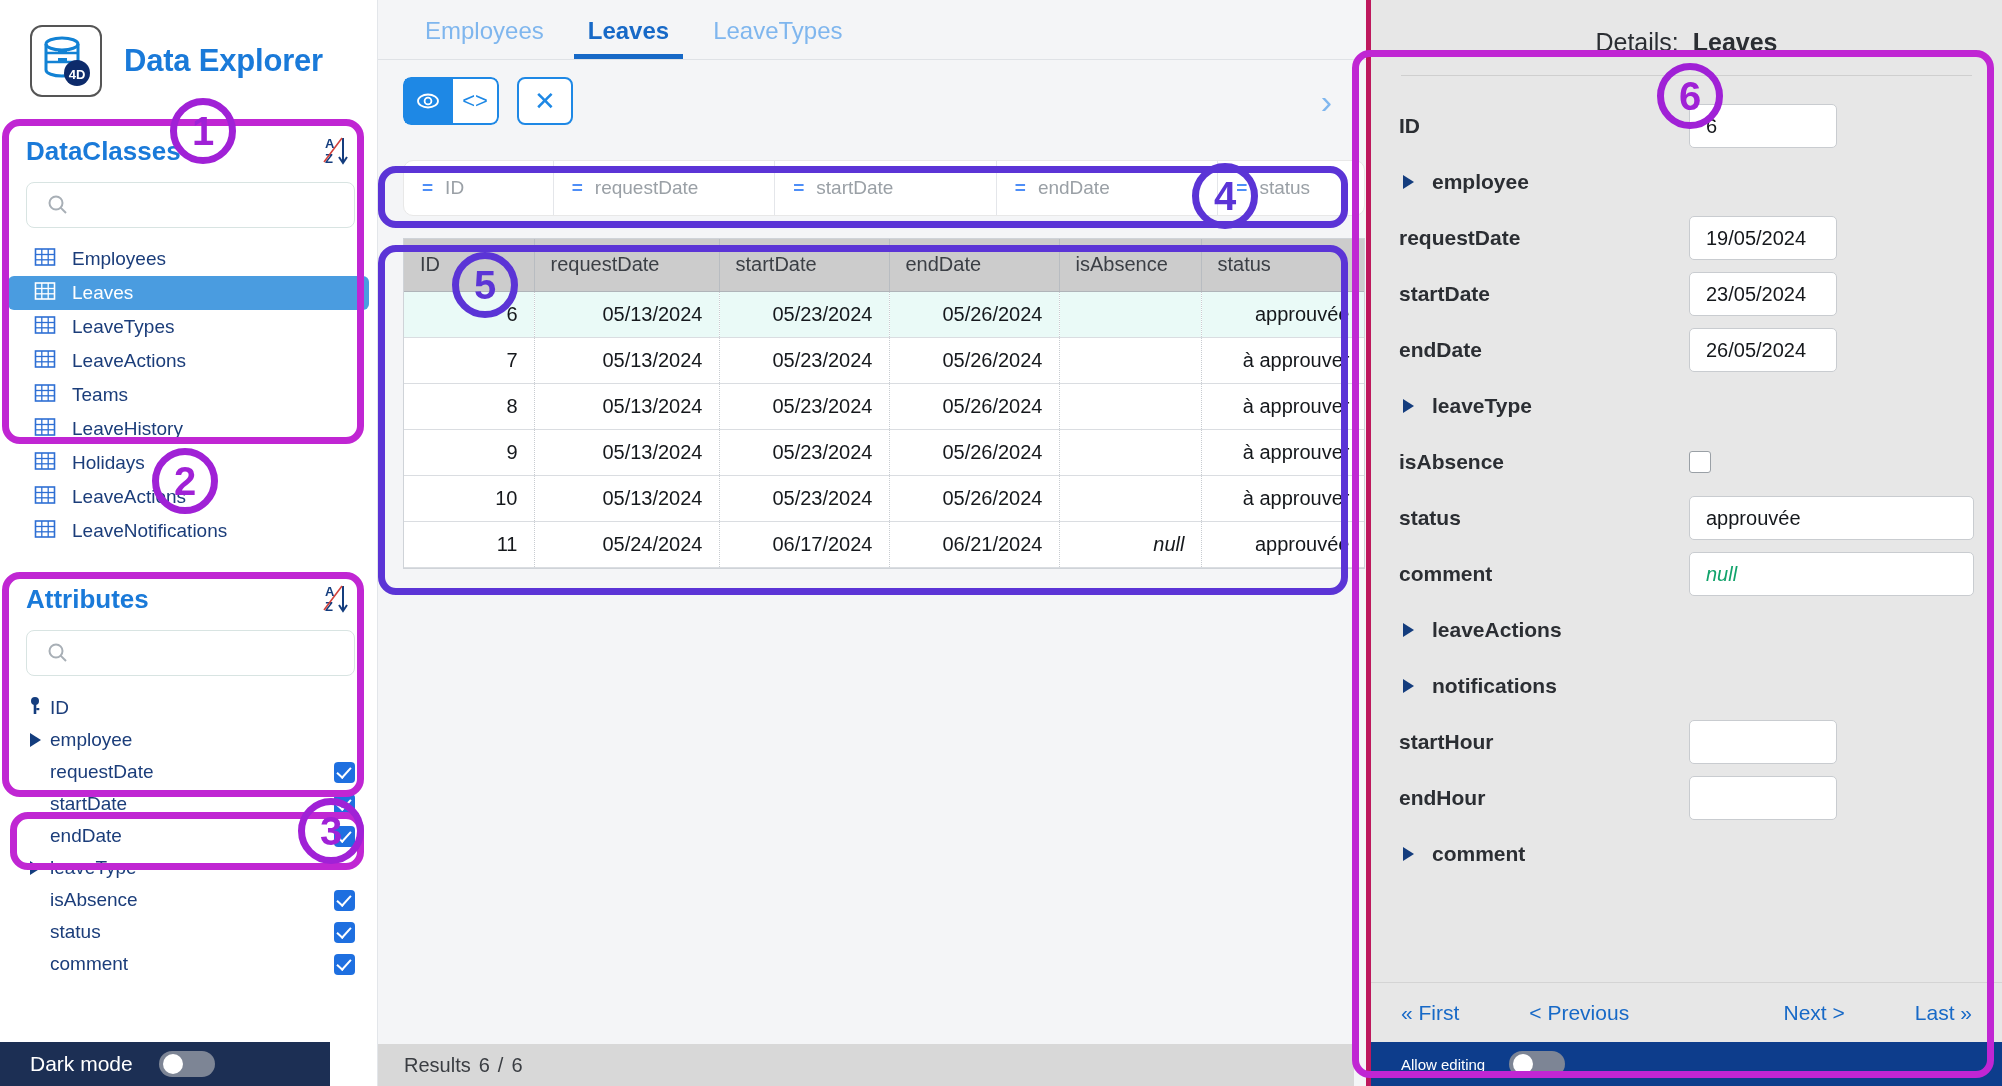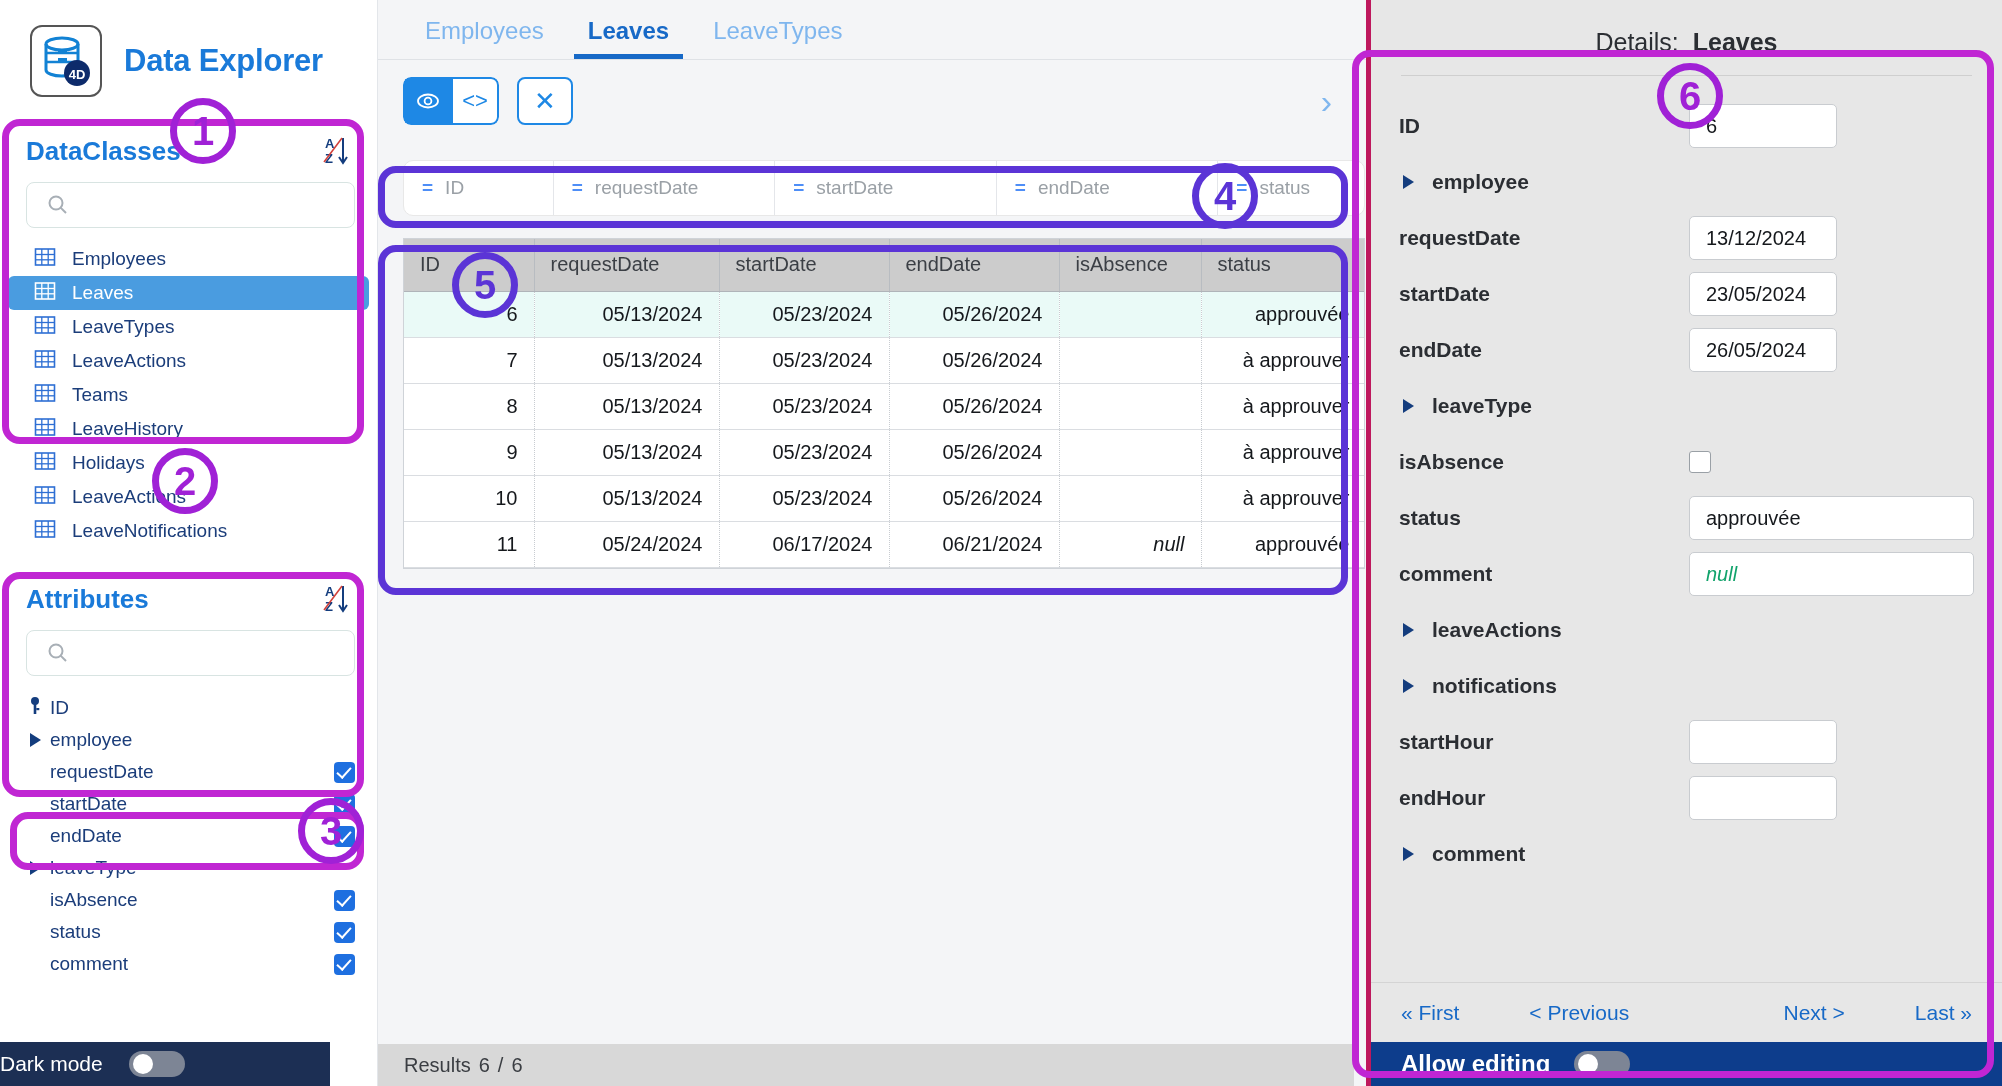--- a/index.html
+++ b/index.html
@@ -84,21 +84,21 @@
   }
   .tri {
     width: 0; height: 0; border-left: 11px solid #143d7e;
     border-top: 7px solid transparent; border-bottom: 7px solid transparent;
   }
   .keyico { width: 16px; height: 20px; }
 
   .darkmode-bar {
     position: absolute; left: 0; bottom: 0; width: 330px; height: 44px;
     background: #1c2f54; display: flex; align-items: center;
-    gap: 26px;
+    padding-left: 30px; gap: 26px;
   }
   .darkmode-bar .lbl { color: #fff; font-size: 21px; }
   .toggle {
     width: 56px; height: 26px; border-radius: 13px; background: #7d8595;
     position: relative; cursor: pointer;
   }
   .toggle .knob {
     position: absolute; top: 3px; left: 4px; width: 20px; height: 20px;
     border-radius: 50%; background: #fff;
   }
@@ -228,21 +228,21 @@
     padding: 0 30px; gap: 0; font-size: 21px;
     border-top: 1px solid #d4d4d4;
   }
   .nav-row a { color: #1769c7; cursor: pointer; text-decoration: none; }
   .nav-spacer { flex: 1; }
   .nav-gap { width: 70px; }
   .allow-bar {
     height: 44px; background: #0d3d8c; display: flex; align-items: center;
     padding-left: 30px; gap: 24px;
   }
-  .allow-bar .lbl { color: #fff; font-size: 24px; font-weight: bold; }
+  .allow-bar .lbl { color: #fff; font-size: 15px; }
 
   
   .anno { position: absolute; pointer-events: none; z-index: 50; }
   .anno-box { border: 7px solid #c026d3; border-radius: 18px; }
   .anno-box.indigo { border-color: #5b34d6; }
   .anno-badge {
     border: 7px solid #a021d6; border-radius: 50%;
     width: 66px; height: 66px; display: flex; align-items: center;
     justify-content: center; color: #a021d6; font-size: 40px; font-weight: 700;
     background: transparent; font-family: "Liberation Sans", sans-serif;
@@ -617,21 +617,21 @@
           <div class="dfield narrow">6</div>
         </div>
         <div class="drow">
           <div class="dlabel rel">
             <span class="tri"></span>
             <span>employee</span>
           </div>
         </div>
         <div class="drow">
           <div class="dlabel">requestDate</div>
-          <div class="dfield narrow">13/12/2024</div>
+          <div class="dfield narrow">19/05/2024</div>
         </div>
         <div class="drow">
           <div class="dlabel">startDate</div>
           <div class="dfield narrow">23/05/2024</div>
         </div>
         <div class="drow">
           <div class="dlabel">endDate</div>
           <div class="dfield narrow">26/05/2024</div>
         </div>
         <div class="drow">

